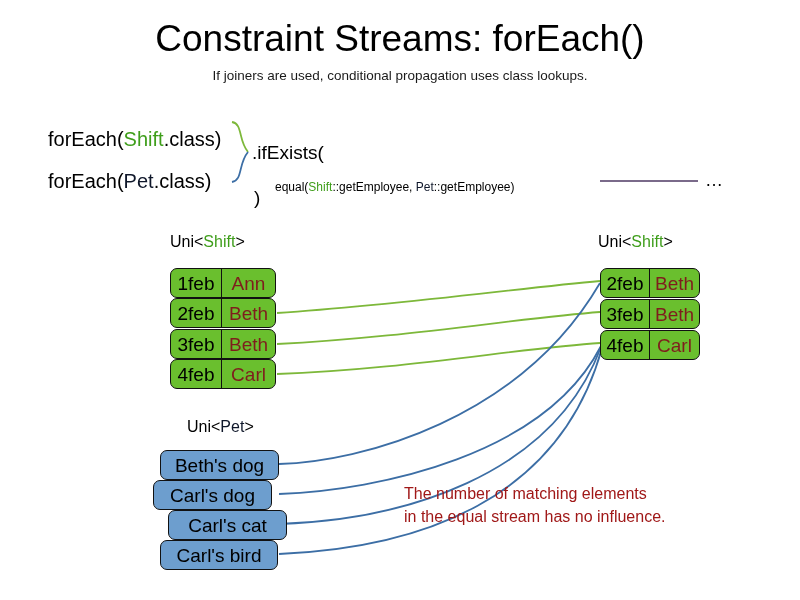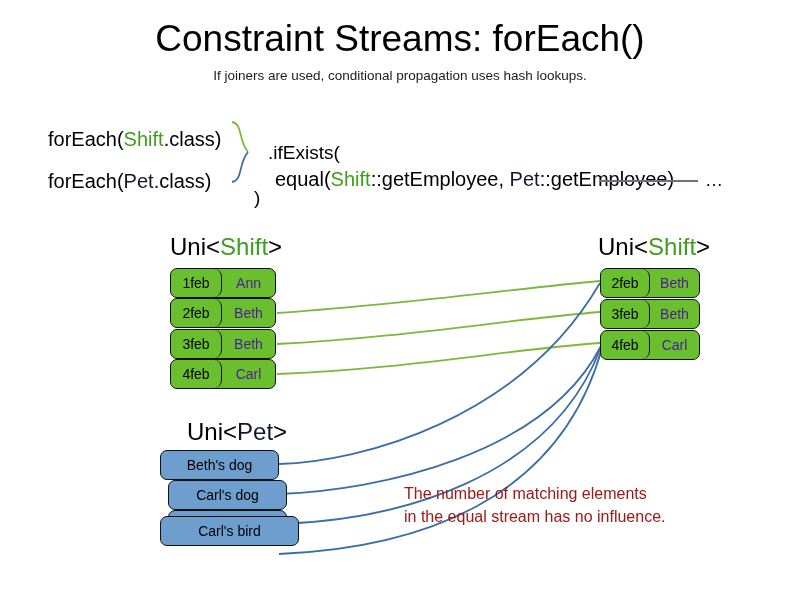--- a/index.html
+++ b/index.html
@@ -16,65 +16,65 @@
   }
   .subtitle{
     position:absolute;left:0;top:68px;width:800px;text-align:center;
     font-size:13.5px;font-weight:400;color:#1a1a1a;
   }
 
   
   .code{position:absolute;font-size:20px;color:#000;white-space:pre;}
   .code-1{left:48px;top:128px;}
   .code-2{left:48px;top:170px;}
-  .ifexists{position:absolute;left:252px;top:142px;font-size:19px;margin-left:16px;}
-  .equal{position:absolute;left:275px;top:168px;font-size:20px;white-space:pre;}
+  .ifexists{position:absolute;left:252px;top:142px;font-size:19px;}
+  .equal{position:absolute;left:275px;top:180px;font-size:12px;white-space:pre;}
   .ellipsis{position:absolute;left:705px;top:170px;font-size:18px;color:#000;}
   .paren-close{position:absolute;left:254px;top:187px;font-size:19px;}
 
   .kw-shift{color:#3f9e1b;}
   .kw-pet{color:#0f172a;}
 
   
-  .uni-label{position:absolute;font-size:24px;color:#000;white-space:pre;}
+  .uni-label{position:absolute;font-size:16px;color:#000;white-space:pre;}
   .uni-shift-left{left:170px;top:233px;}
   .uni-shift-right{left:598px;top:233px;}
   .uni-pet-left{left:187px;top:418px;}
 
   
   .box{
     position:absolute;box-sizing:border-box;
     border:1.6px solid #111111;border-radius:7px;
     display:flex;align-items:center;overflow:hidden;
   }
   .box.green{background:#6ABF2E;}
   .box.blue{background:#6D9ECE;}
   .cell{
     height:100%;display:flex;align-items:center;justify-content:center;
-    font-size:14px;line-height:1;border-radius:8px;
+    font-size:19px;line-height:1;
   }
   .cell.date{color:#000;border-right:1.6px solid #111111;box-sizing:border-box;}
-  .cell.name{color:#4c1d95;}
+  .cell.name{color:#7f1d1d;}
   .cell.single{color:#000;width:100%;}
 
   
   .note{
     position:absolute;left:404px;top:482px;width:370px;
     font-size:16px;line-height:1.45;color:#A01818;
   }
 
   svg.wires{position:absolute;left:0;top:0;width:800px;height:600px;pointer-events:none;}
 </style>
 </head>
 <body>
 
 <div class="stage">
 
   <div class="title">Constraint Streams: forEach()</div>
-  <div class="subtitle">If joiners are used, conditional propagation uses hash lookups.</div>
+  <div class="subtitle">If joiners are used, conditional propagation uses class lookups.</div>
 
   <div class="code code-1"><span>forEach(</span><span class="kw-shift">Shift</span><span>.class)</span></div>
 
   <div class="code code-2"><span>forEach(</span><span class="kw-pet">Pet</span><span>.class)</span></div>
 
   <div class="code ifexists">.ifExists(</div>
 
   <div class="code equal"><span>equal(</span><span class="kw-shift">Shift</span><span>::getEmployee, </span><span class="kw-pet">Pet</span><span>::getEmployee)</span></div>
 
   <div class="code paren-close">)</div>
@@ -130,27 +130,27 @@
     <div class="cell name" style="width:50px;">Beth</div>
   </div>
   <div class="box green" style="left:600px;top:330px;width:100px;height:30px;">
     <div class="cell date" style="width:50px;">4feb</div>
     <div class="cell name" style="width:50px;">Carl</div>
   </div>
 
   <div class="box blue" style="left:160px;top:450px;width:119px;height:30px;">
     <div class="cell single">Beth's dog</div>
   </div>
-  <div class="box blue" style="left:168px;top:480px;width:119px;height:30px;">
+  <div class="box blue" style="left:153px;top:480px;width:119px;height:30px;">
     <div class="cell single">Carl's dog</div>
   </div>
   <div class="box blue" style="left:168px;top:510px;width:119px;height:30px;">
     <div class="cell single">Carl's cat</div>
   </div>
-  <div class="box blue" style="left:160px;top:516px;width:139px;height:30px;">
+  <div class="box blue" style="left:160px;top:540px;width:118px;height:30px;">
     <div class="cell single">Carl's bird</div>
   </div>
 
   <div class="note">
     <div>The number of matching elements</div>
     <div>in the equal stream has no influence.</div>
   </div>
 
 </div>
 

